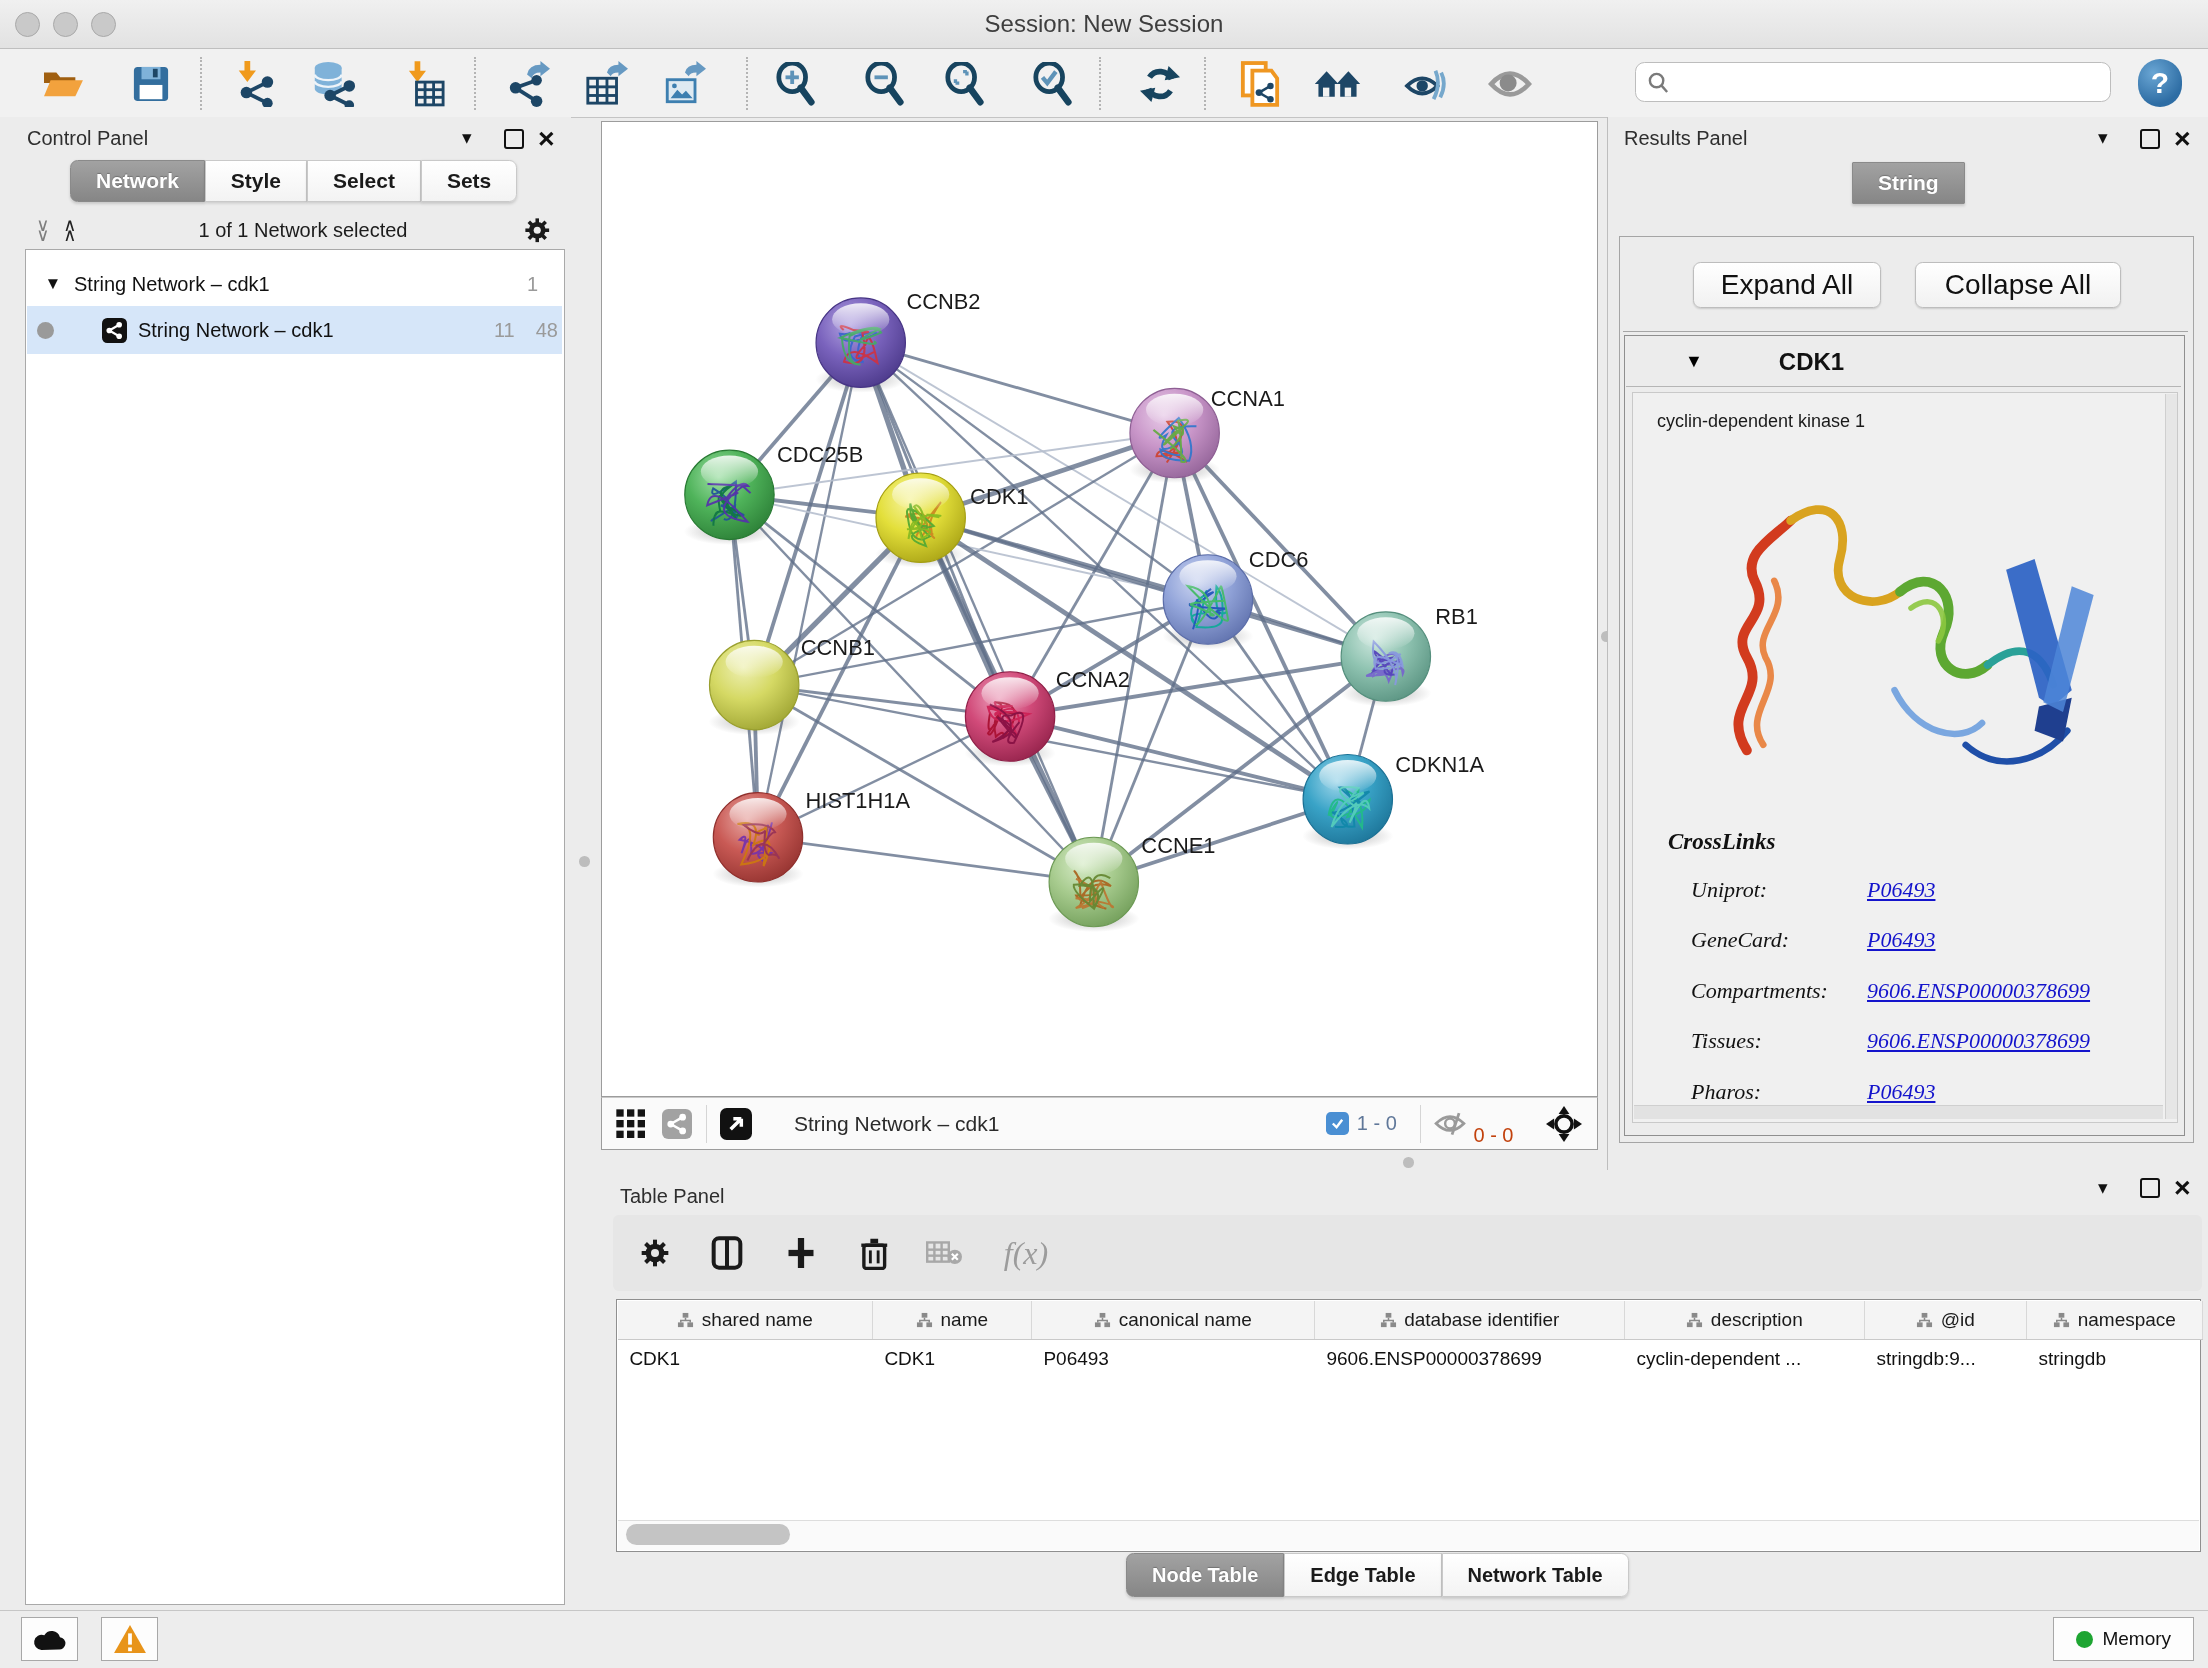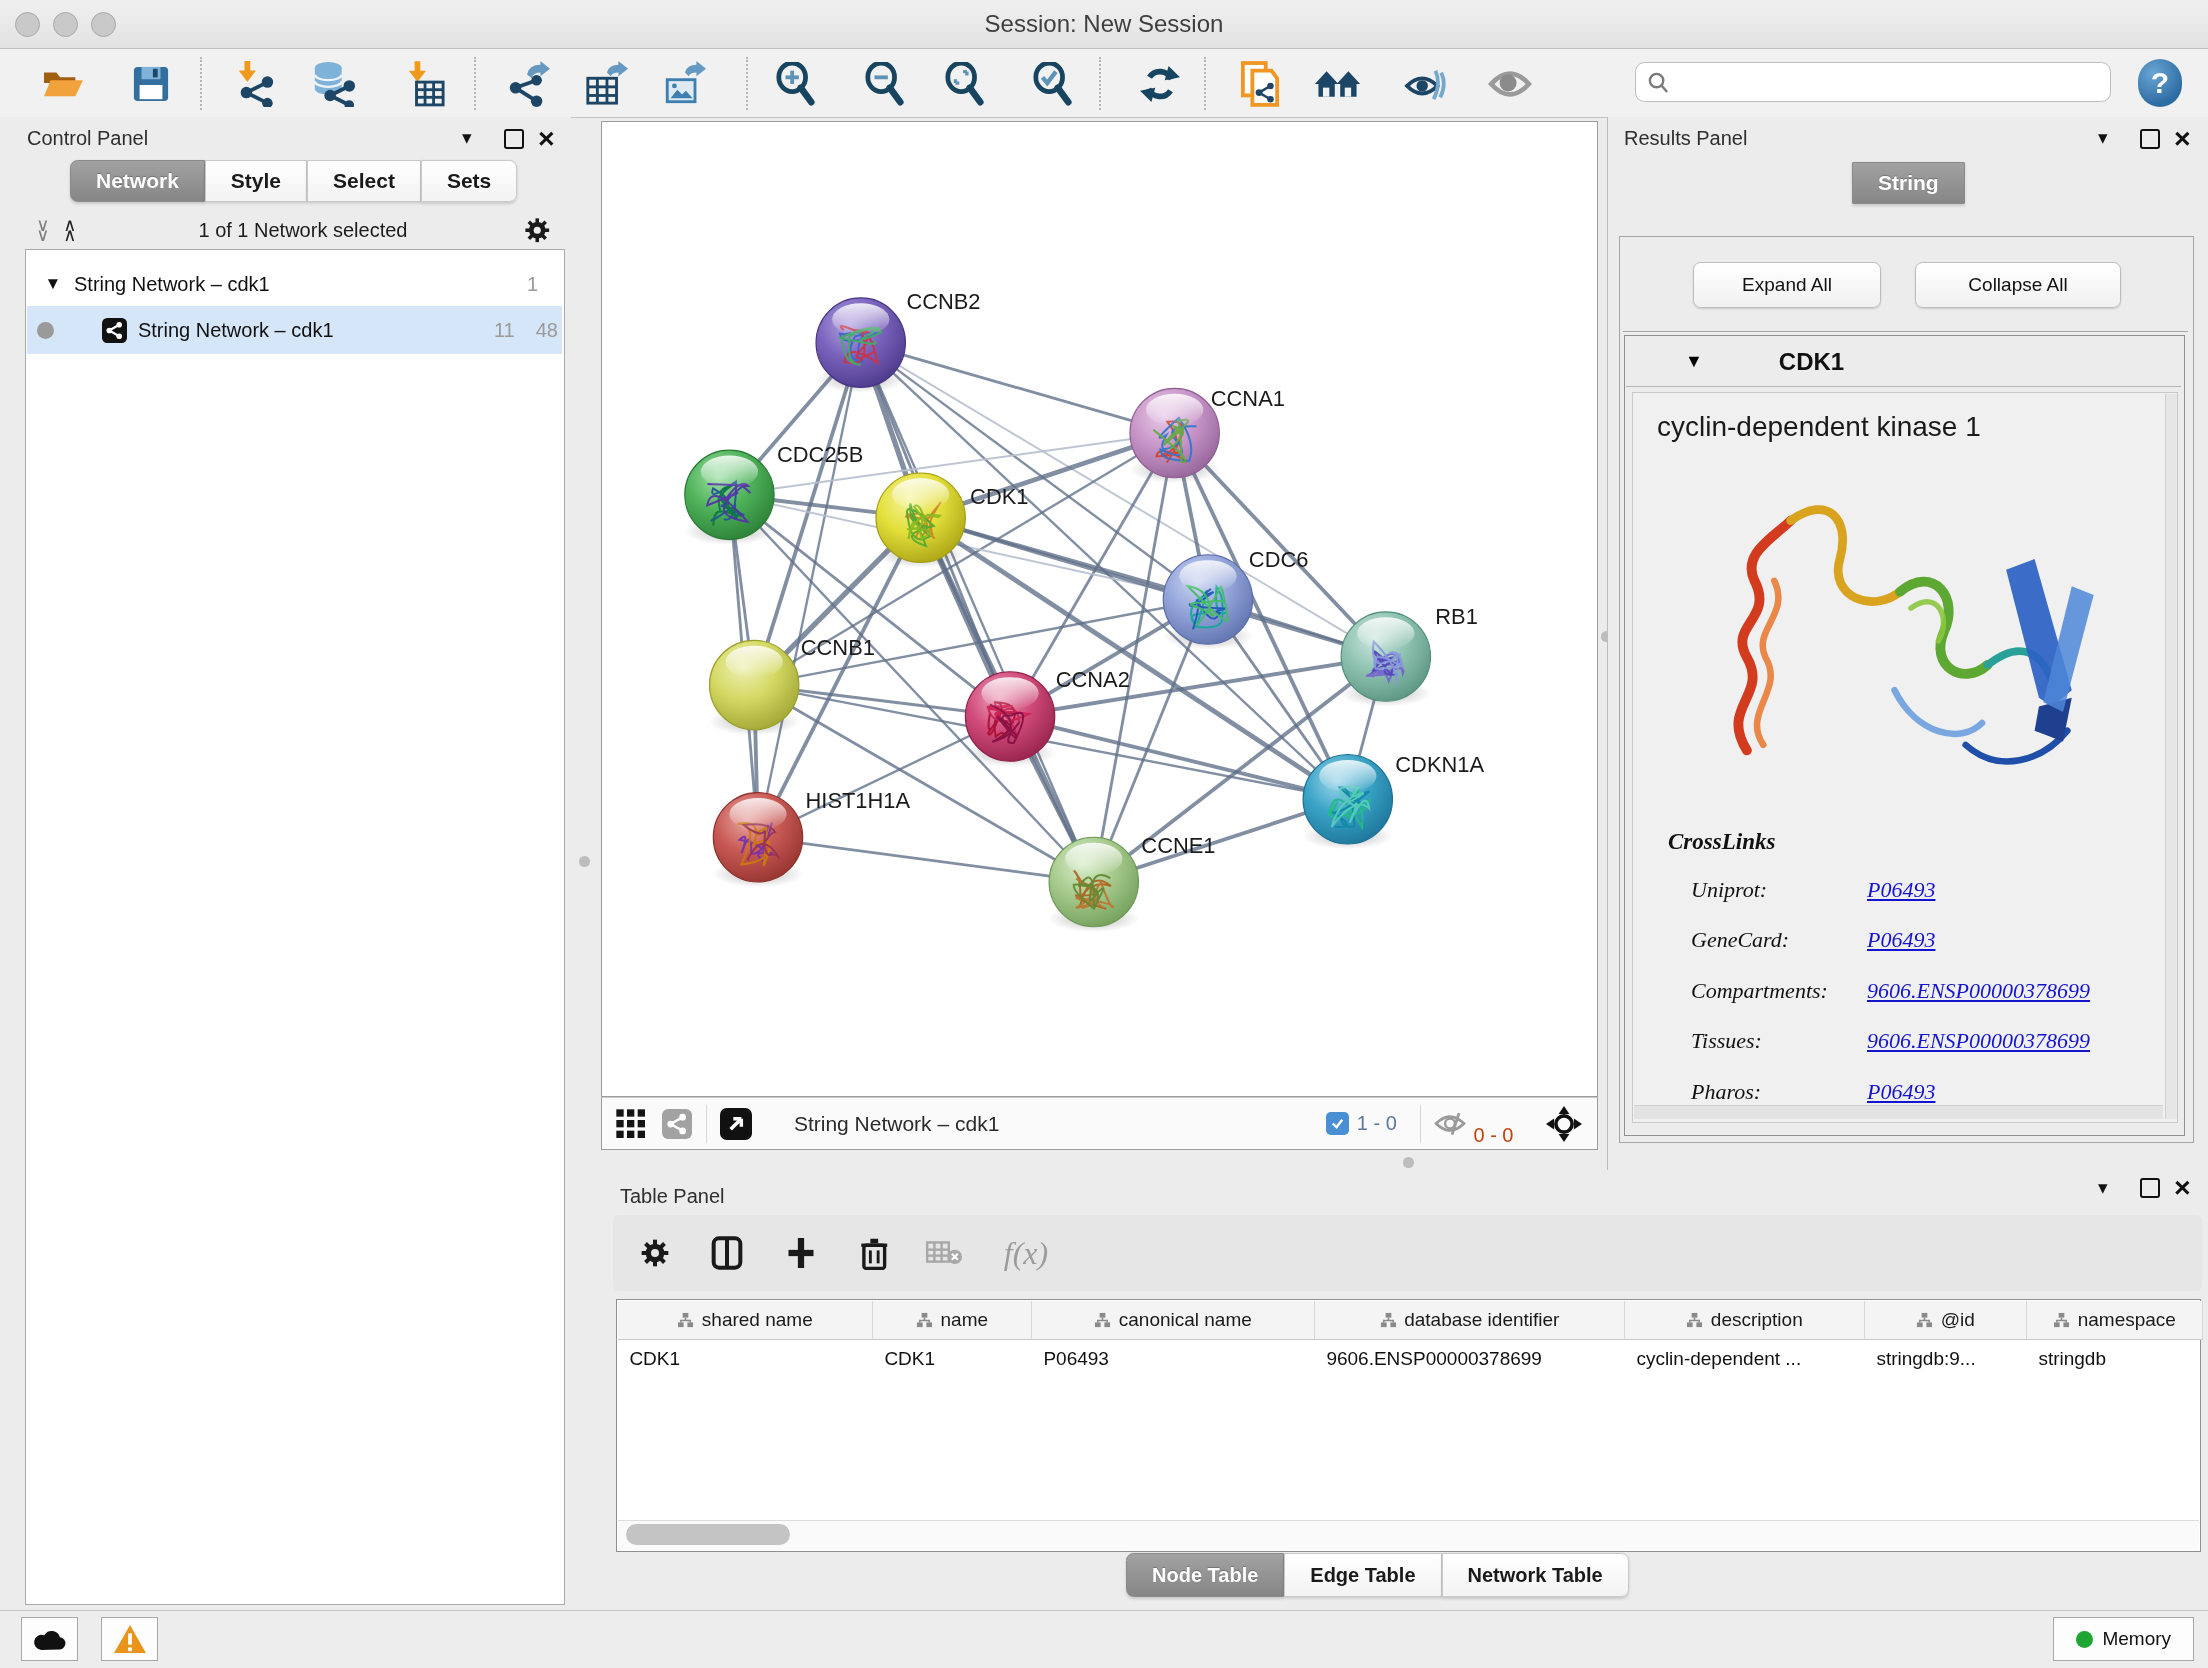--- a/index.html
+++ b/index.html
@@ -59,30 +59,30 @@
     display:flex;align-items:center;}
   .nsb-sep{width:0;height:38px;border-left:1.9px solid #d5d5d5;margin:0 13.3px;}
   .nsb-title{font-size:21px;color:#2b2b2b;}
   .nsb-count{font-size:20px;color:#5f7799;margin:0 9.5px 0 7.6px;}
   .nsb-count.gray{color:#c2410c;margin-top:24px;}
   .checkbox{width:23px;height:23px;border-radius:4.8px;background:#4a8fd3;display:flex;
     align-items:center;justify-content:center;}
   .splitter-dot{width:10.5px;height:10.5px;border-radius:50%;background:#bdbdbd;}
   
   .rp-btn{position:absolute;height:44px;background:linear-gradient(#ffffff,#f1f1f1);
-    border:1px solid #bdbdbd;border-radius:7.6px;font-size:19px;color:#111;display:flex;
+    border:1px solid #bdbdbd;border-radius:7.6px;font-size:28px;color:#111;display:flex;
     align-items:center;justify-content:center;cursor:pointer;box-shadow:0 1px 1.9px rgba(0,0,0,.15);}
   .rp-outerbox{left:1619px;top:236px;width:573px;height:905px;background:#ececec;
     border:1.9px solid #a5a5a5;}
   .rp-topbox{left:1623px;top:240px;width:565px;height:91px;background:#ececec;border-bottom:1.9px solid #a5a5a5;}
   .rp-genebox{left:1624px;top:335px;width:559px;height:799px;background:#ececec;border:1.9px solid #8f8f8f;}
   .rp-generow{left:1626px;top:337px;width:555px;height:49px;border-bottom:1.9px solid #b5b5b5;
     display:flex;align-items:center;}
   .rp-genebody{left:1632px;top:392px;width:544px;height:729px;background:#f0f0f0;border:1px solid #c9c9c9;}
-  .gene-desc{font-size:28px;color:#1a1a1a;}
+  .gene-desc{font-size:18px;color:#1a1a1a;}
   .serif{font-family:"Liberation Serif","DejaVu Serif",serif;font-style:italic;}
   .xl-label{font-size:22px;color:#111;}
   .xl-link{font-size:22px;color:#1414cc;text-decoration:underline;cursor:pointer;}
   .rp-scroll-h{left:1634px;top:1105px;width:529px;height:13.3px;background:#e2e2e2;border-top:1px solid #cfcfcf;}
   .rp-scroll-v{left:2165px;top:394px;width:11.4px;height:725px;background:#e6e6e6;border-left:1px solid #cfcfcf;}
   
   .tp-toolstrip{left:613px;top:1215px;width:1589px;height:76px;background:#e6e6e6;border-radius:5.7px;}
   .tp-tool{position:absolute;top:1229px;width:49px;height:48px;display:flex;align-items:center;
     justify-content:center;cursor:pointer;}
   .fx{font-family:"Liberation Serif","DejaVu Serif",serif;font-style:italic;font-size:32px;color:#9c9c9c;}

